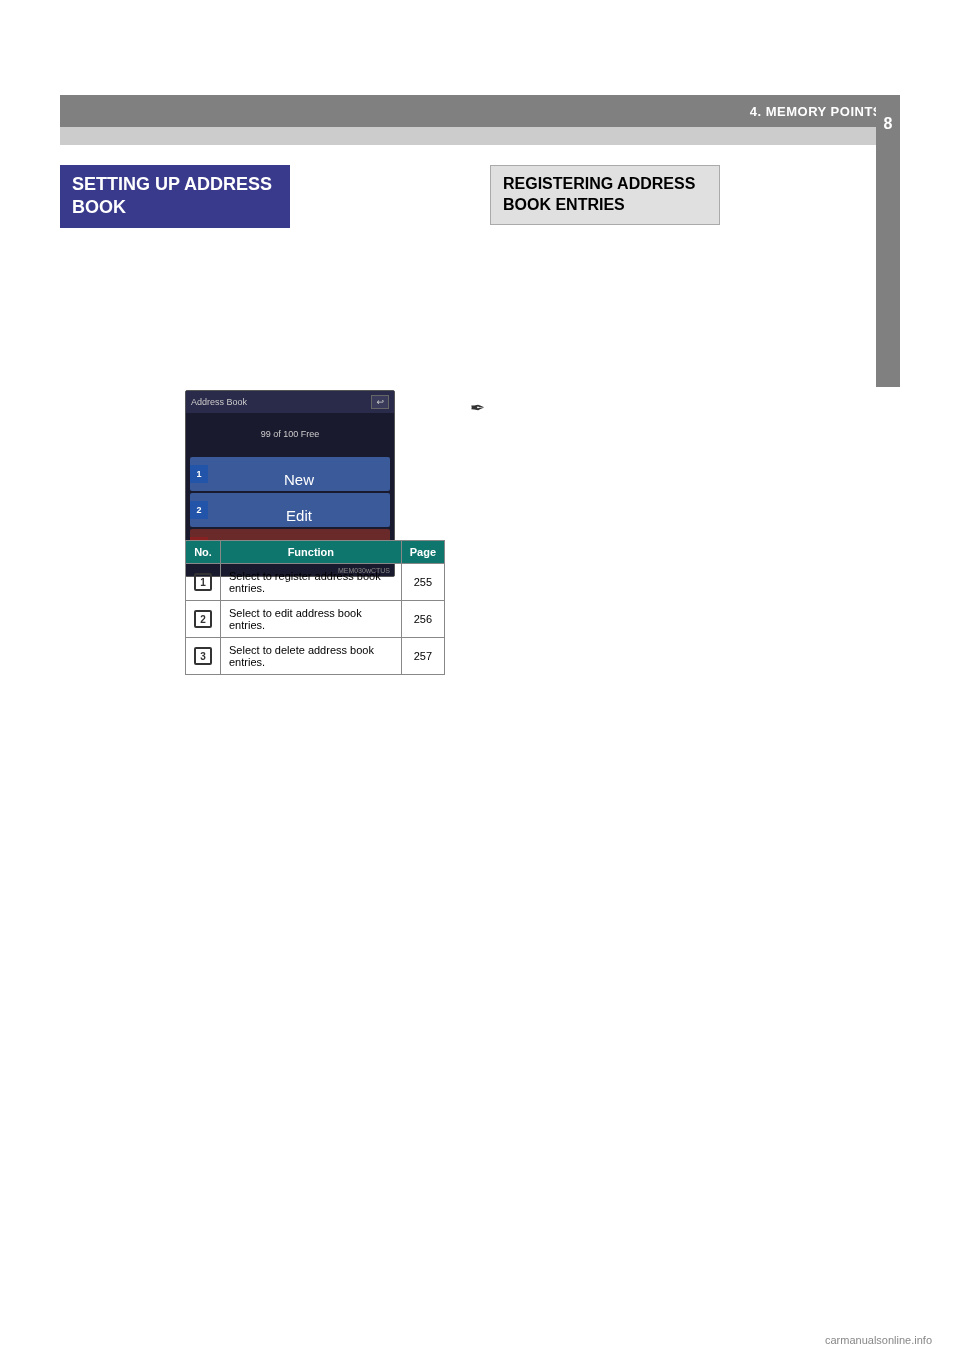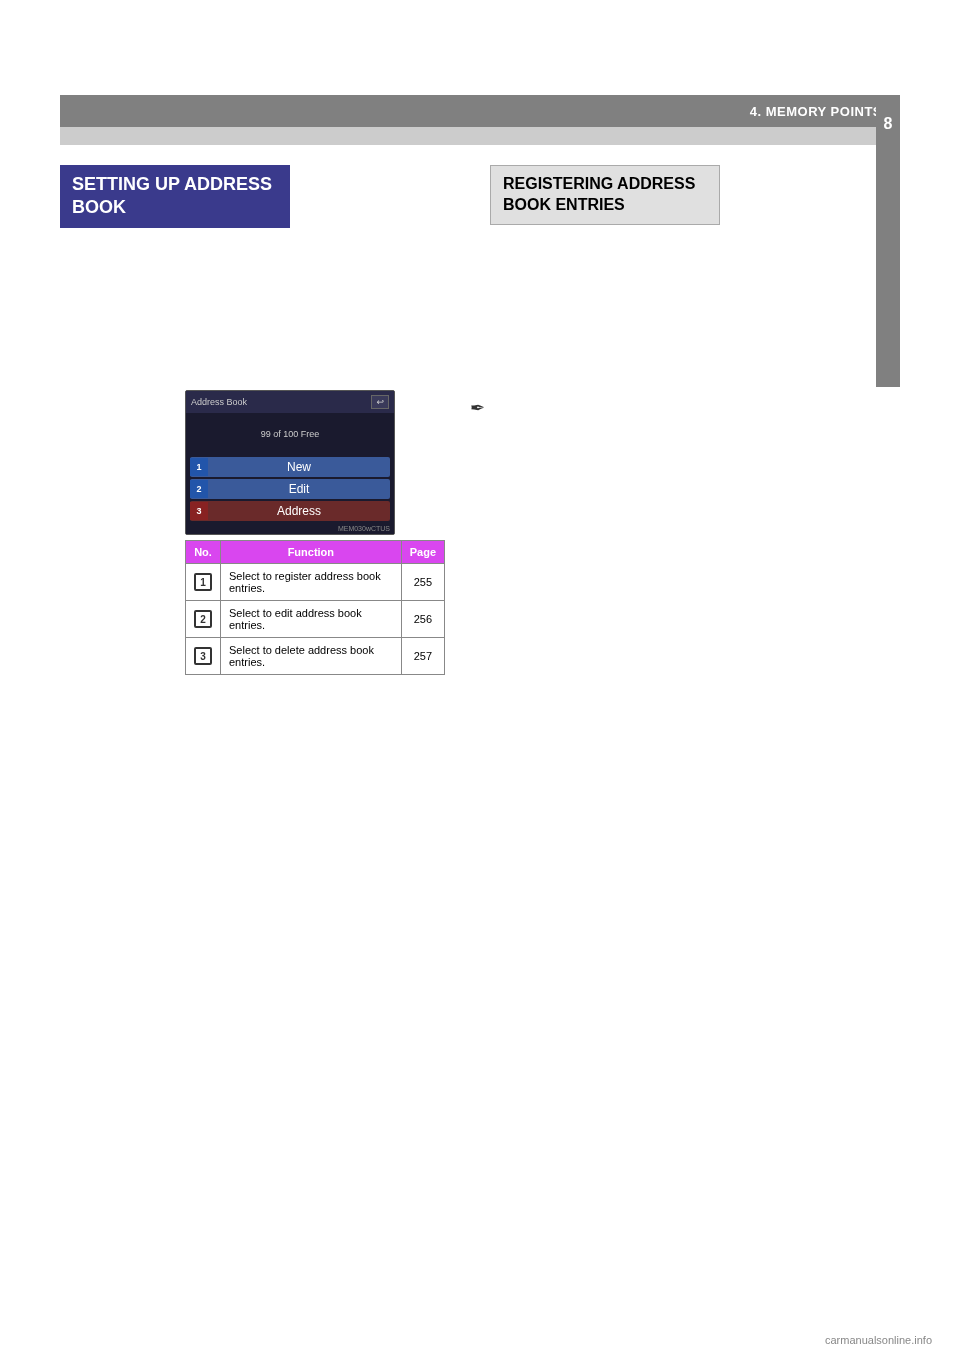--- a/index.html
+++ b/index.html
@@ -156,22 +156,23 @@
       color: #ffffff;
       font-size: 9px;
       font-weight: bold;
       flex-shrink: 0;
     }
 
     .ab-menu-label {
       flex: 1;
       text-align: center;
       color: #ffffff;
-      font-size: 12px;
+      font-size: 15px;
       padding: 3px;
+      margin-top: 11px;
     }
 
     .ab-menu-item.delete {
       background: #6a2a2a;
     }
 
     .ab-menu-item.delete .ab-menu-num {
       background: #882222;
     }
 
@@ -188,21 +189,21 @@
       position: absolute;
       top: 540px;
       left: 185px;
       width: 260px;
       border: 1px solid #888888;
       border-collapse: collapse;
       font-size: 11px;
     }
 
     .function-table th {
-      background: #d946ef;
+      background: #0f766e;
       color: #ffffff;
       padding: 5px 8px;
       border: 1px solid #888888;
       font-size: 11px;
       font-weight: bold;
     }
 
     .function-table td {
       border: 1px solid #888888;
       padding: 6px 8px;

